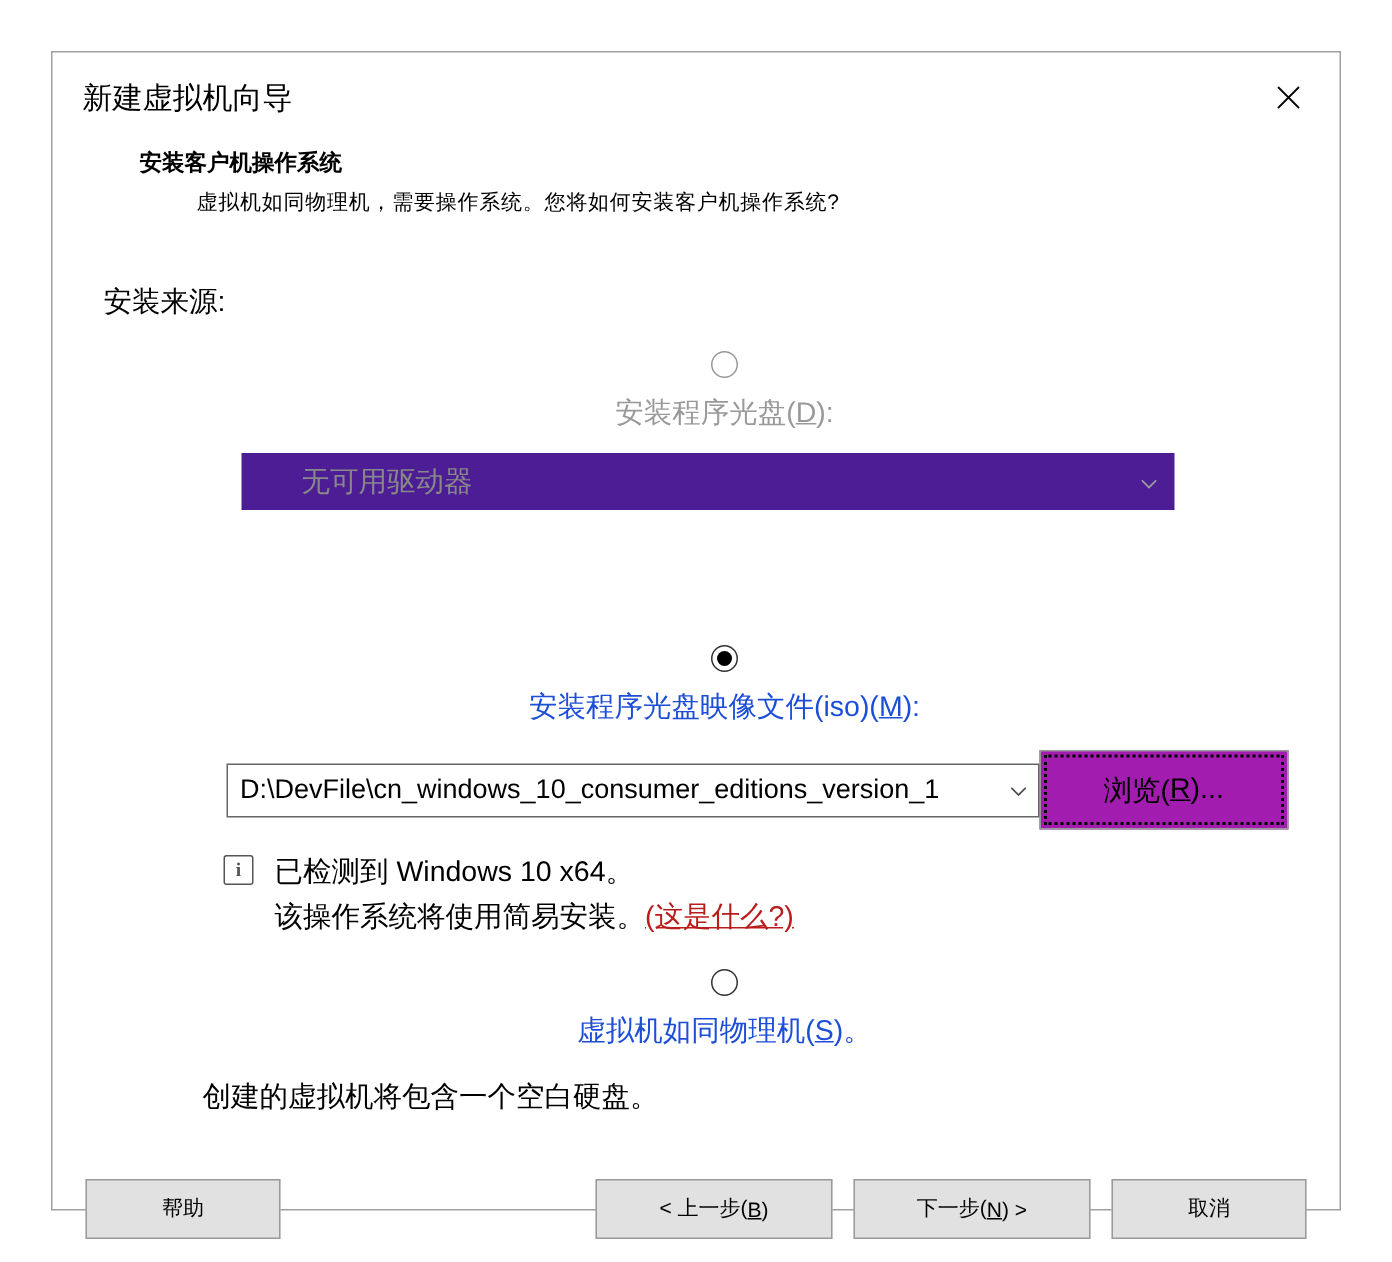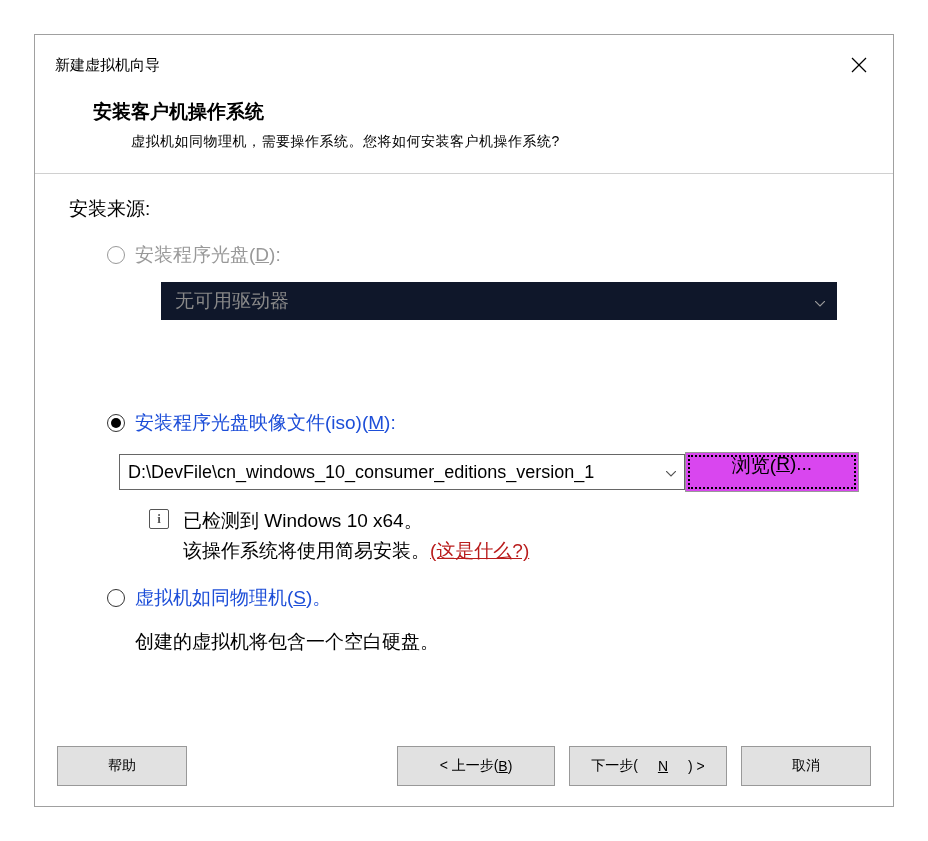--- a/index.html
+++ b/index.html
@@ -24,41 +24,41 @@
       flex-direction: column;
       position: relative;
     }
     .title-bar {
       display: flex;
       justify-content: space-between;
       align-items: center;
       padding: 14px 18px 12px 20px;
     }
     .title-text {
-      font-size: 15px;
+      font-size: 20px;
       color: #000;
     }
     .close-btn {
       width: 32px;
       height: 32px;
       display: flex;
       align-items: center;
       justify-content: center;
       cursor: pointer;
       font-size: 18px;
     }
     .close-btn svg {
       width: 18px;
       height: 18px;
     }
     .header-section {
       padding: 6px 20px 22px 58px;
     }
     .header-title {
-      font-size: 19px;
+      font-size: 15px;
       font-weight: bold;
       color: #000;
       margin-bottom: 8px;
     }
     .header-subtitle {
       font-size: 14px;
       color: #000;
       margin-left: 38px;
       letter-spacing: 0.5px;
     }
@@ -79,20 +79,21 @@
     .radio-group {
       margin-left: 38px;
     }
     .radio-option {
       margin-bottom: 18px;
     }
     .radio-row {
       display: flex;
       align-items: center;
       gap: 10px;
+      flex-direction: column;
     }
     .radio-circle {
       width: 18px;
       height: 18px;
       border: 1.5px solid #333;
       border-radius: 50%;
       display: inline-flex;
       align-items: center;
       justify-content: center;
       flex-shrink: 0;
@@ -113,71 +114,71 @@
     }
     .radio-label .underline {
       text-decoration: underline;
     }
     .radio-label.disabled {
       color: #999;
     }
     .dropdown-disabled {
       margin-left: 54px;
       margin-top: 14px;
-      width: 676px;
+      width: 622px;
       height: 38px;
-      background: #0f172a;
-      display: flex;
-      align-items: center;
-      padding: 0 12px 0 14px;
+      background: #4c1d95;
+      display: flex;
+      align-items: center;
+      padding: 0 12px 0 40px;
       font-size: 19px;
       color: #888;
       position: relative;
     }
     .dropdown-disabled .chevron {
       position: absolute;
       right: 12px;
       color: #888;
     }
     .iso-option {
       margin-top: 90px;
     }
     .iso-input-row {
       display: flex;
       align-items: center;
-      margin-left: 12px;
+      margin-left: 44px;
       margin-top: 16px;
     }
     .iso-input {
       width: 572px;
       height: 36px;
       border: 1px solid #666;
       padding: 0 8px;
       font-size: 18px;
       color: #000;
       display: flex;
       align-items: center;
       justify-content: space-between;
       background: #fff;
     }
     .iso-input .chevron {
       color: #555;
       font-size: 13px;
     }
     .browse-btn {
       width: 176px;
-      height: 40px;
+      height: 53px;
       border: 1px solid #999;
-      background: #d946ef;
+      background: #a21caf;
       font-size: 19px;
       cursor: pointer;
       outline: 2px dotted #000;
       outline-offset: -5px;
       display: flex;
-      align-items: flex-start;
+      align-items: center;
       justify-content: center;
     }
     .browse-btn .underline {
       text-decoration: underline;
     }
     .info-row {
       display: flex;
       align-items: flex-start;
       margin-left: 42px;
       margin-top: 14px;
@@ -238,21 +239,20 @@
       padding: 0 16px;
     }
     .btn .underline {
       text-decoration: underline;
     }
     .help-btn {
       min-width: 130px;
     }
     .next-btn {
       min-width: 158px;
-      gap: 20px;
     }
     .prev-btn {
       min-width: 158px;
     }
     .cancel-btn {
       min-width: 130px;
     }
   </style>
 </head>
 <body>

